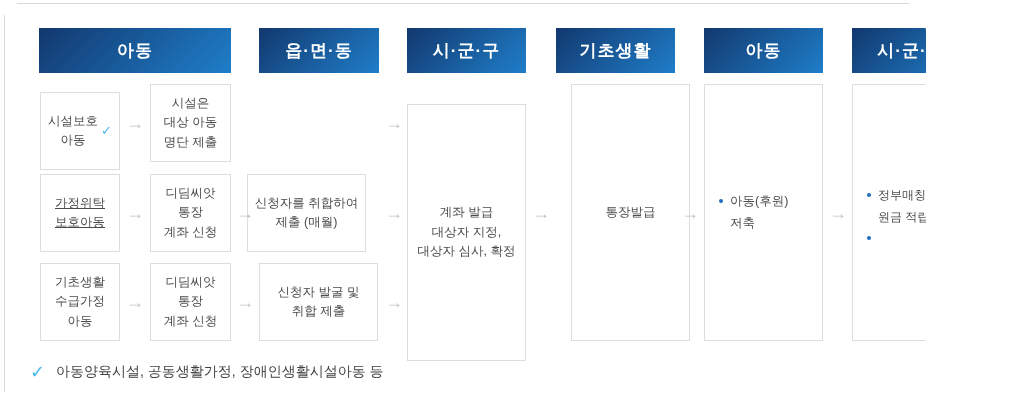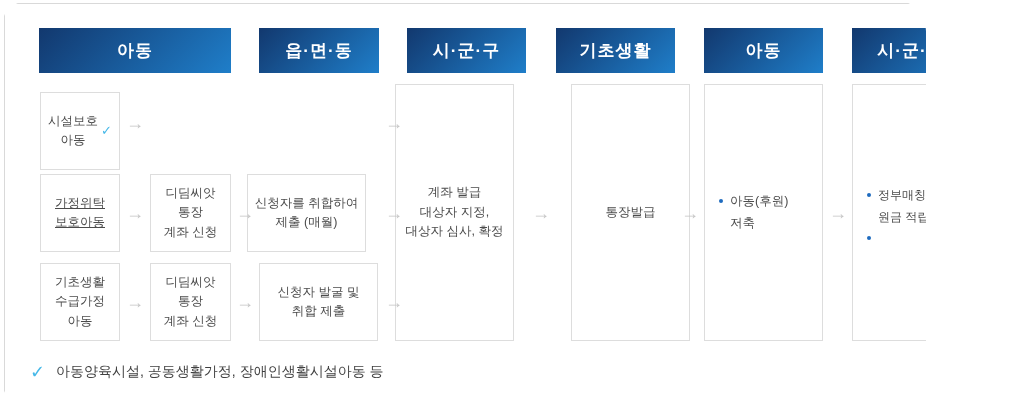--- a/index.html
+++ b/index.html
@@ -61,38 +61,41 @@
 
   <div class="col-header" style="left:39px;top:28px;width:192px;">아동</div>
   <div class="col-header" style="left:259px;top:28px;width:120px;">읍·면·동</div>
   <div class="col-header" style="left:407px;top:28px;width:119px;">시·군·구</div>
   <div class="col-header" style="left:556px;top:28px;width:119px;">기초생활</div>
   <div class="col-header" style="left:704px;top:28px;width:119px;">아동</div>
   <div class="col-header" style="left:852px;top:28px;width:118px;">시·군·구</div>
 
   <div class="box" style="left:40px;top:92px;width:80px;height:78px;"><span>시설보호
 아동</span><span class="check">✓</span></div>
+  <div class="box" style="left:150px;top:84px;width:81px;height:78px;">시설은
+대상 아동
+명단 제출</div>
   <div class="box" style="left:40px;top:174px;width:80px;height:78px;text-decoration:underline;">가정위탁
 보호아동</div>
   <div class="box" style="left:150px;top:174px;width:81px;height:78px;">디딤씨앗
 통장
 계좌 신청</div>
   <div class="box" style="left:40px;top:263px;width:80px;height:78px;">기초생활
 수급가정
 아동</div>
   <div class="box" style="left:150px;top:263px;width:81px;height:78px;">디딤씨앗
 통장
 계좌 신청</div>
 
   <div class="box" style="left:247px;top:174px;width:119px;height:78px;">신청자를 취합하여
 제출 (매월)</div>
   <div class="box" style="left:259px;top:263px;width:119px;height:78px;">신청자 발굴 및
 취합 제출</div>
 
-  <div class="box tall" style="left:395px;width:119px;">계좌 발급
+  <div class="box tall" style="left:407px;width:119px;margin-top:20px;">계좌 발급
 대상자 지정,
 대상자 심사, 확정</div>
   <div class="box tall" style="left:571px;width:119px;">통장발급</div>
   <div class="box tall bullet-box" style="left:704px;width:119px;">
     <div class="bullet-row">
       <span class="bullet-dot"></span>
       <span class="bullet-text">아동(후원)
 저축</span>
     </div>
   </div>

